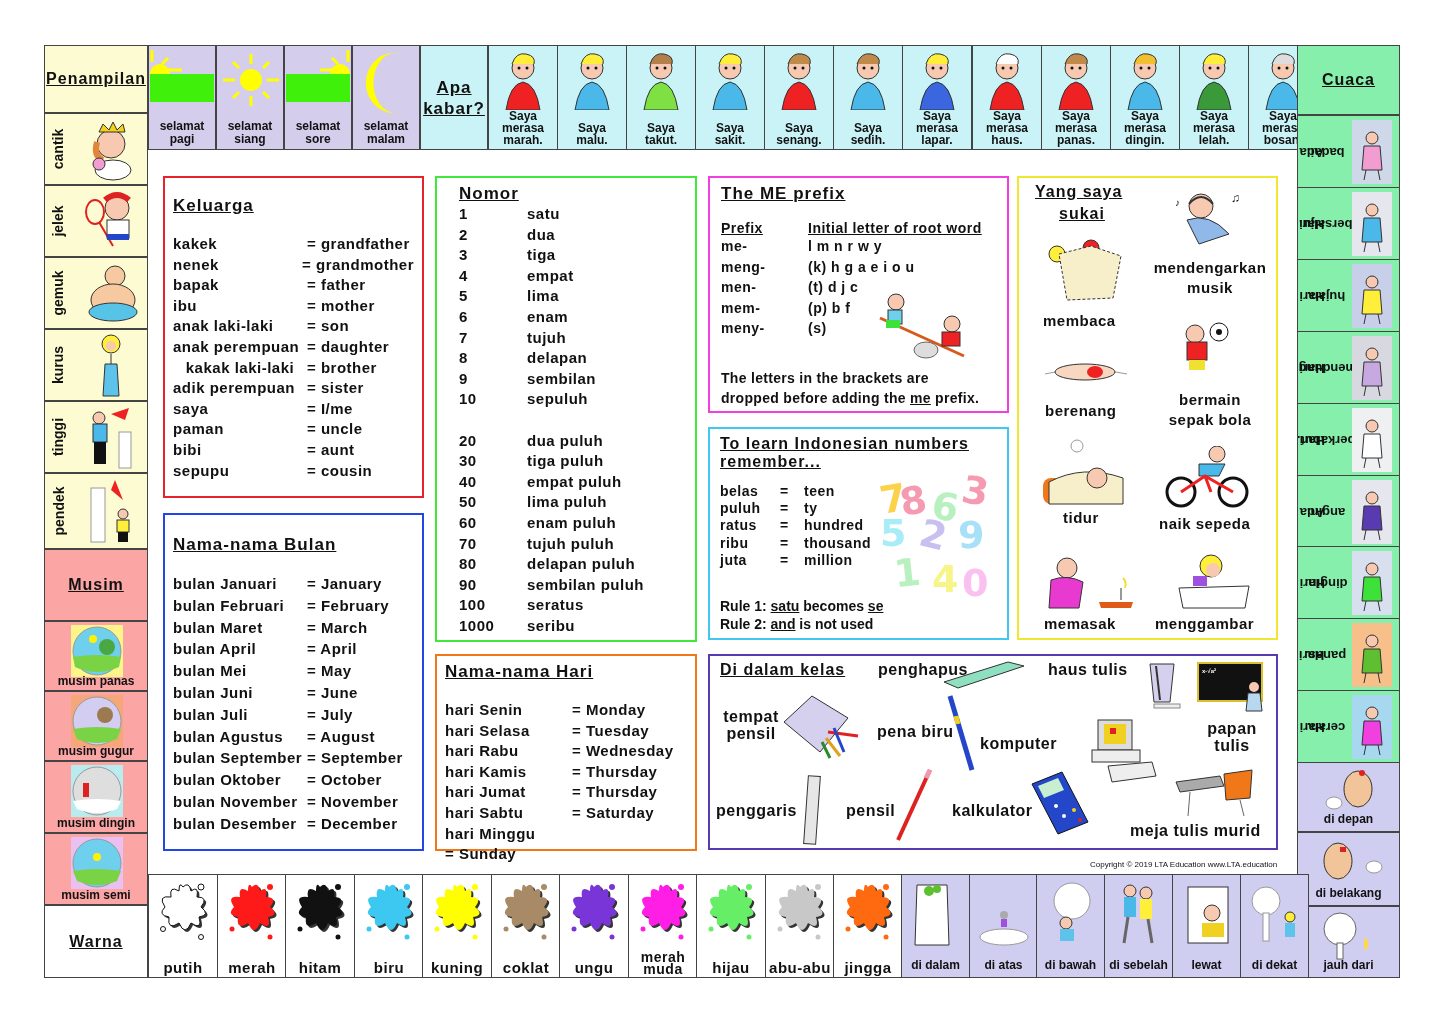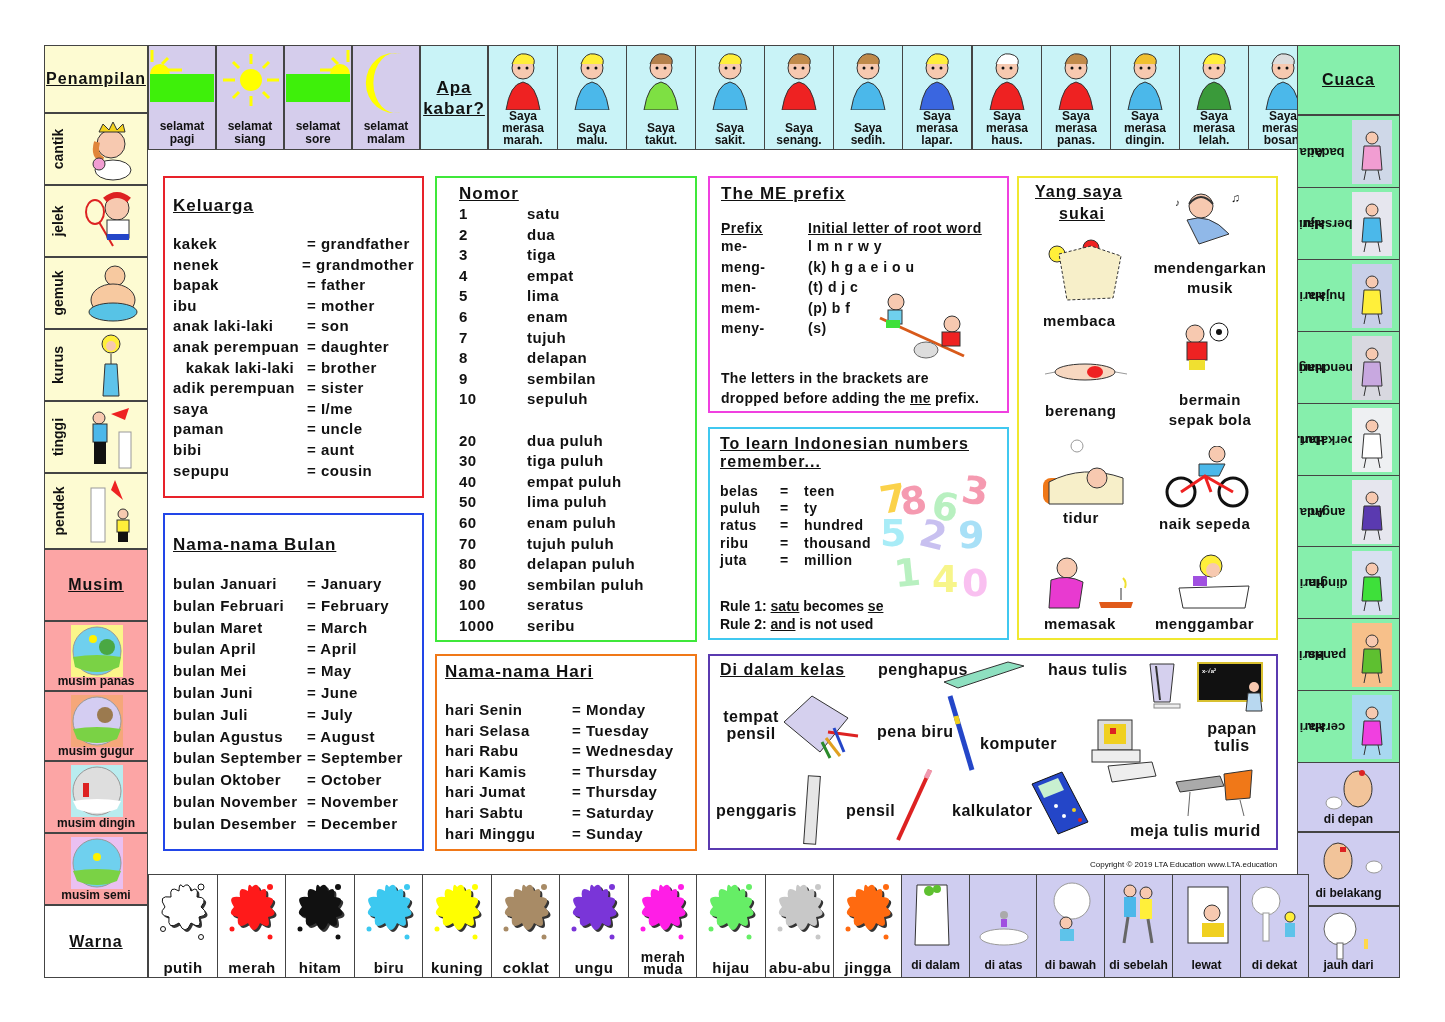--- a/index.html
+++ b/index.html
@@ -968,21 +968,21 @@
         <span style="white-space: nowrap;">= Thursday</span>
       </div>
       <div class="row" style="line-height: 20.6px; height: 20.6px;">
         <span style="width: 127px; display: inline-block; white-space: nowrap;">hari Jumat</span>
         <span style="white-space: nowrap;">= Thursday</span>
       </div>
       <div class="row" style="line-height: 20.6px; height: 20.6px;">
         <span style="width: 127px; display: inline-block; white-space: nowrap;">hari Sabtu</span>
         <span style="white-space: nowrap;">= Saturday</span>
       </div>
-      <div class="row" style="line-height: 20.6px; height: 20.6px;">
+      <div class="row" style="line-height: 20.6px; height: 20.6px; flex-direction: column;">
         <span style="width: 127px; display: inline-block; white-space: nowrap;">hari Minggu</span>
         <span style="white-space: nowrap;">= Sunday</span>
       </div>
     </div>
 </div>
 
 <div class="box" style="left:708px;top:176px;width:301px;height:237px;border-color:#f040e0;padding-left:11px;">
   <div class="title" style="margin-bottom:16px;">The ME prefix</div>
   <div class="row" style="font-size:14px;">
       <span style="width:87px;text-decoration:underline;">Prefix</span>

